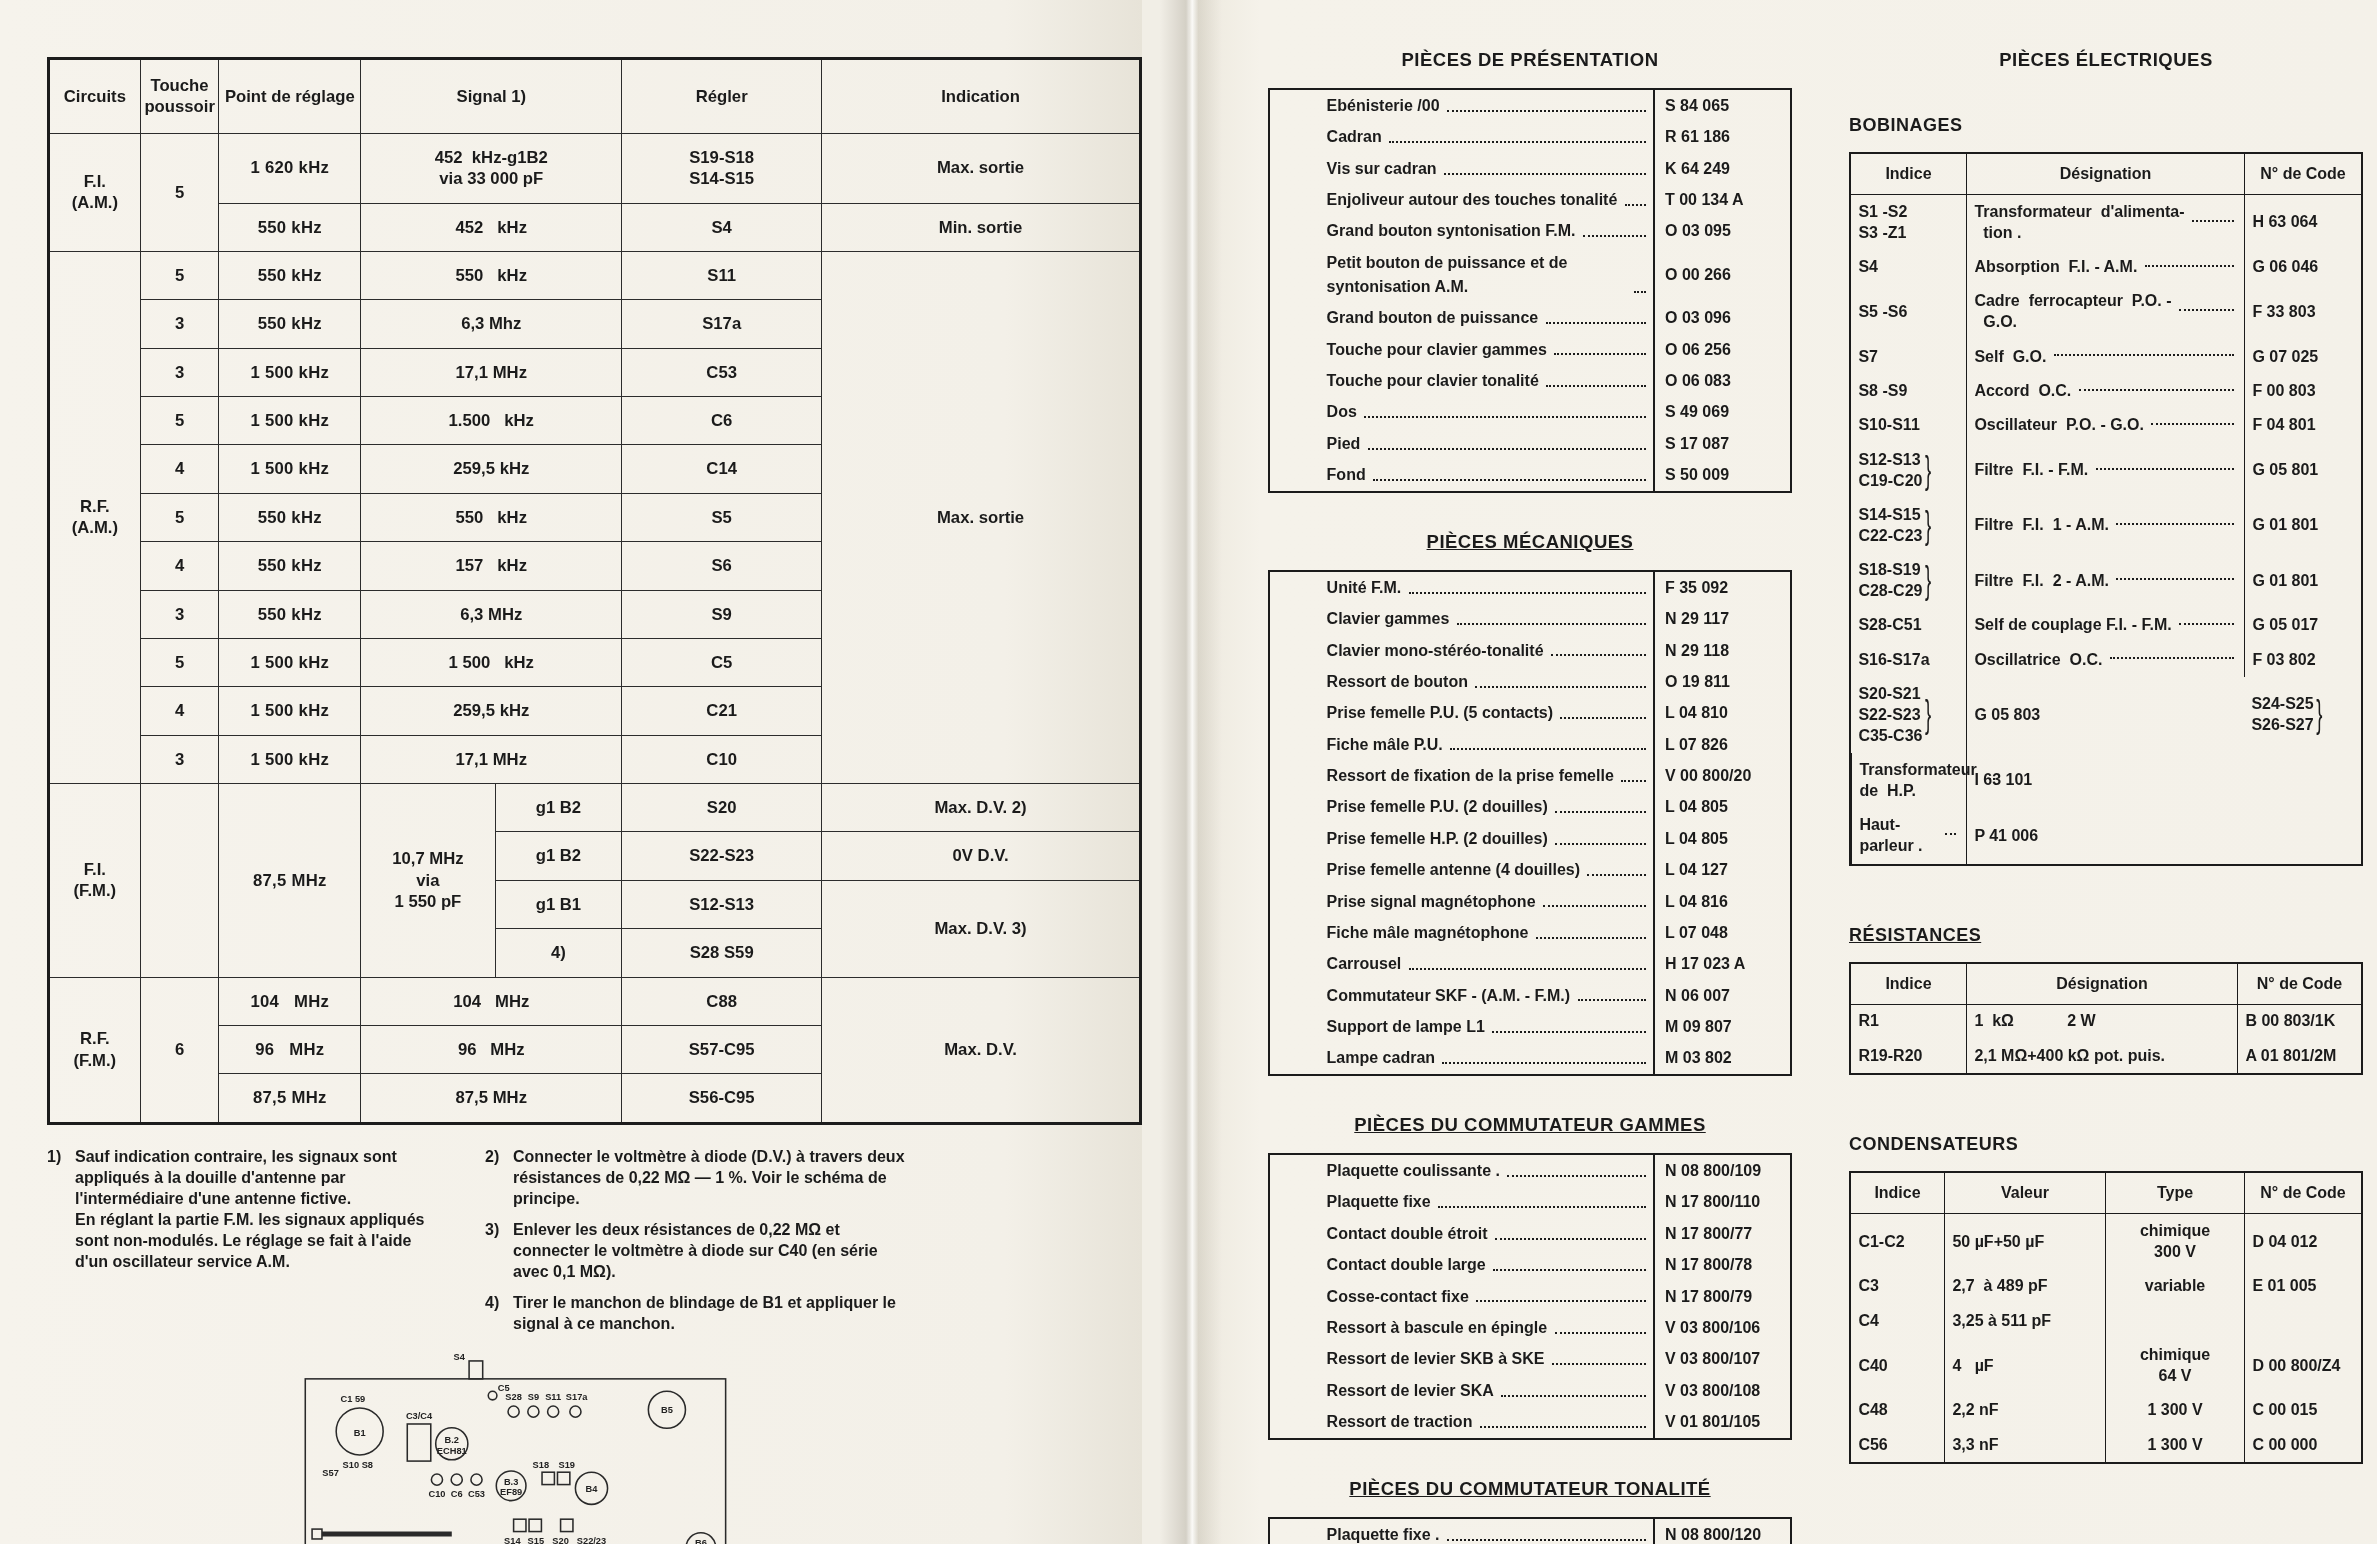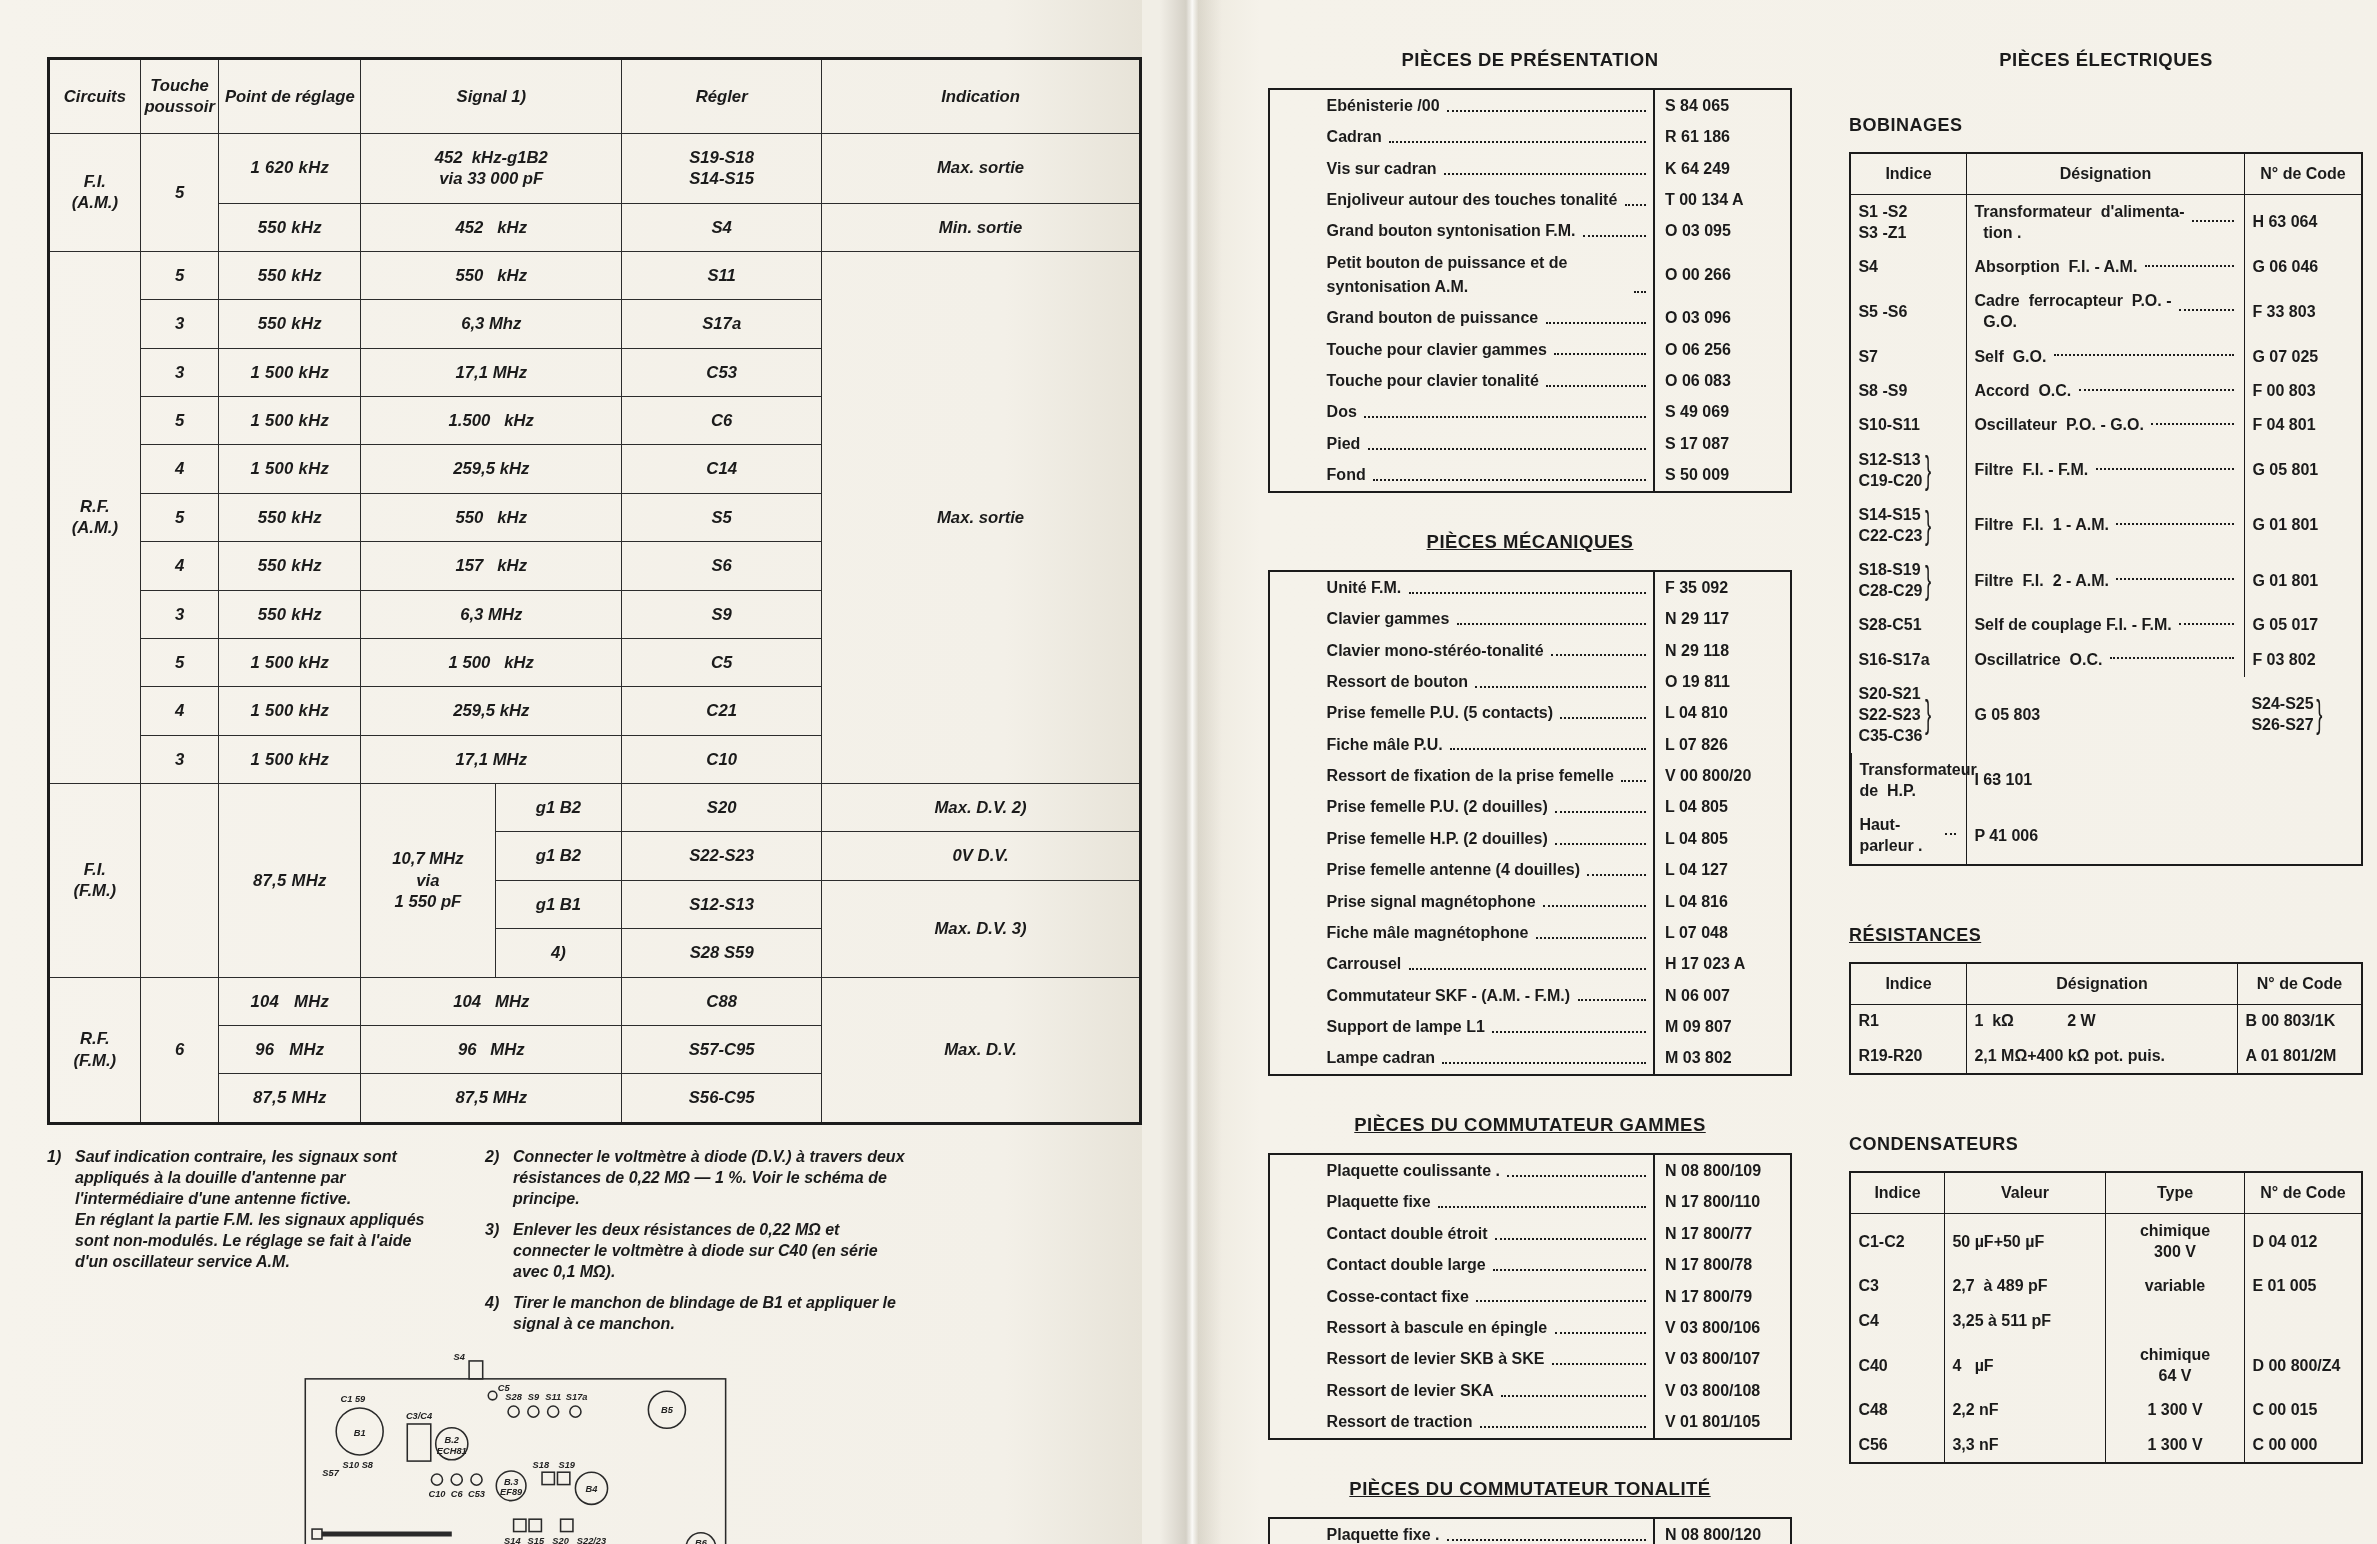--- a/index.html
+++ b/index.html
@@ -4,21 +4,21 @@
 <style>
   html,body{margin:0;padding:0;}
   body{
     width:2377px;height:1544px;overflow:hidden;position:relative;
     background:#f1eee6;
     font-family:"Liberation Sans","DejaVu Sans",sans-serif;
     color:#1b1b1b;
   }
   .spread{position:absolute;inset:0;}
   .page{position:absolute;top:0;height:1544px;}
-  .page-left{left:0;width:1142px;background:linear-gradient(to right,#f6f3ec 0,#f3f0e8 88%,#e7e3d8 100%);font-style:italic;}
+  .page-left{left:0;width:1142px;background:linear-gradient(to right,#f6f3ec 0,#f3f0e8 88%,#e7e3d8 100%);}
   .page-right{left:1189px;width:1188px;background:linear-gradient(to right,#ece8dd 0,#f5f2ea 6%,#f4f1e9 100%);}
   .gutter{position:absolute;top:0;left:1160px;width:62px;height:1544px;
     background:linear-gradient(to right,rgba(0,0,0,0) 0,rgba(60,50,30,.16) 42%,rgba(255,255,255,.75) 52%,rgba(60,50,30,.10) 62%,rgba(0,0,0,0) 100%);
     pointer-events:none;}
 
   
   .align-table{border-collapse:collapse;width:1095px;margin:57px 0 0 47px;border:3.1px solid #1c1c1c;table-layout:fixed;}
   .align-table th,.align-table td{
     border:1.2px solid #2c2c2c;text-align:center;vertical-align:middle;
     font-size:16.7px;font-weight:700;white-space:pre-wrap;line-height:1.28;

